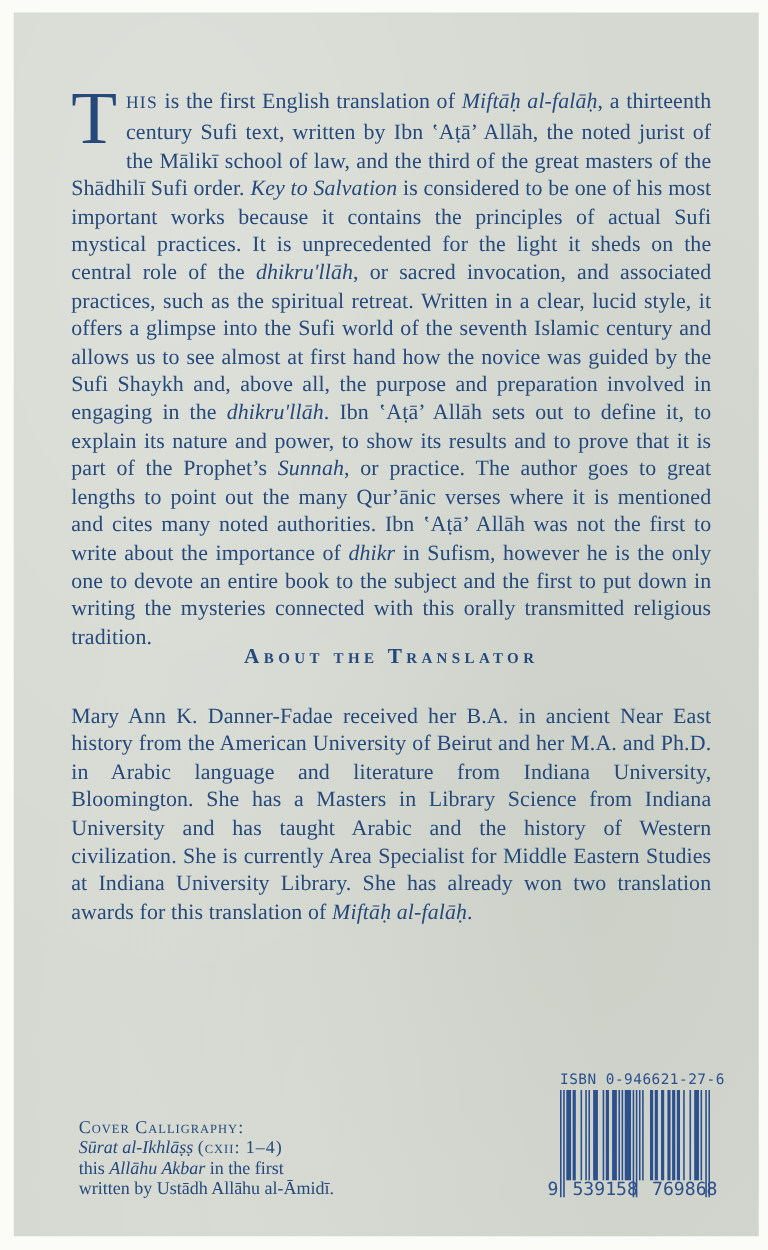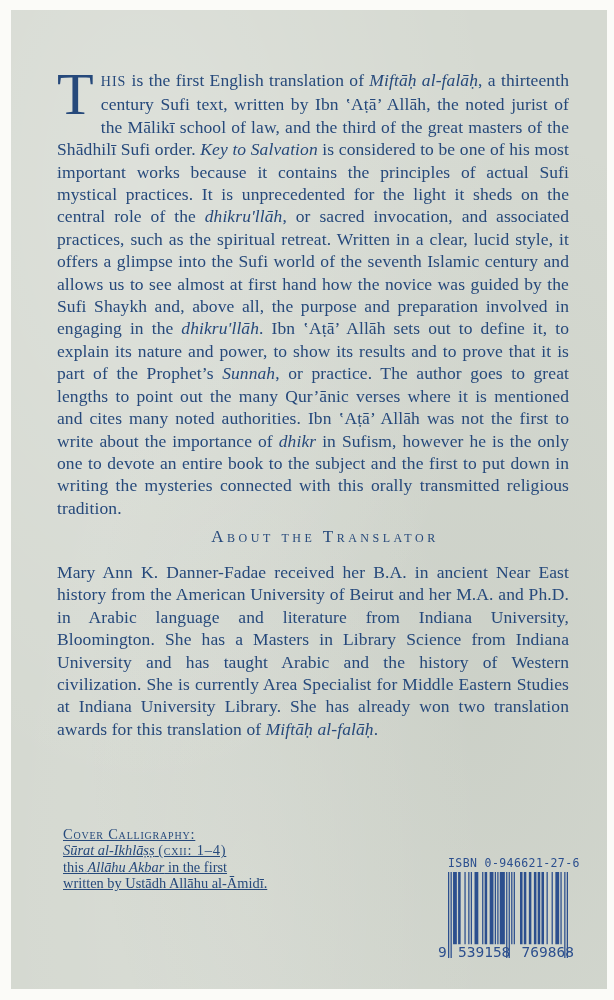--- a/index.html
+++ b/index.html
@@ -28,28 +28,28 @@
   .synopsis{top:59px;}
   .translator-para{top:551px;}
   .bodytext i{font-style:italic;}
   .dropcap{
     float:left;
     font-size:60px;line-height:.76;
     padding:3px 7px 0 0;
   }
   .leadcaps{font-size:.8em;letter-spacing:1px;}
   .heading{
-    position:absolute;top:505px;left:46px;width:512px;margin:12px;
-    font-size:17px;font-weight:normal;
+    position:absolute;top:505px;left:46px;width:512px;margin:0;
+    font-size:17px;font-weight:bold;
     font-variant:small-caps;letter-spacing:3.5px;
     text-align:center;
   }
   .callig{
-    position:absolute;left:52px;top:816px;
-    font-size:14.4px;line-height:16.4px;text-decoration:underline;
+    position:absolute;left:52px;top:884px;
+    font-size:14.4px;line-height:16.4px;
   }
   .smallcaps{font-variant:small-caps;letter-spacing:.8px;}
   .barcode-block{
     position:absolute;left:427px;top:802px;width:136px;
     color:var(--bar,#2c4f8e);
   }
   .isbn{
     margin-left:10px;width:124px;text-align:center;
     font-family:"DejaVu Sans Mono","Liberation Mono",monospace;
     font-size:11.5px;letter-spacing:.4px;white-space:nowrap;margin-top:44px;

